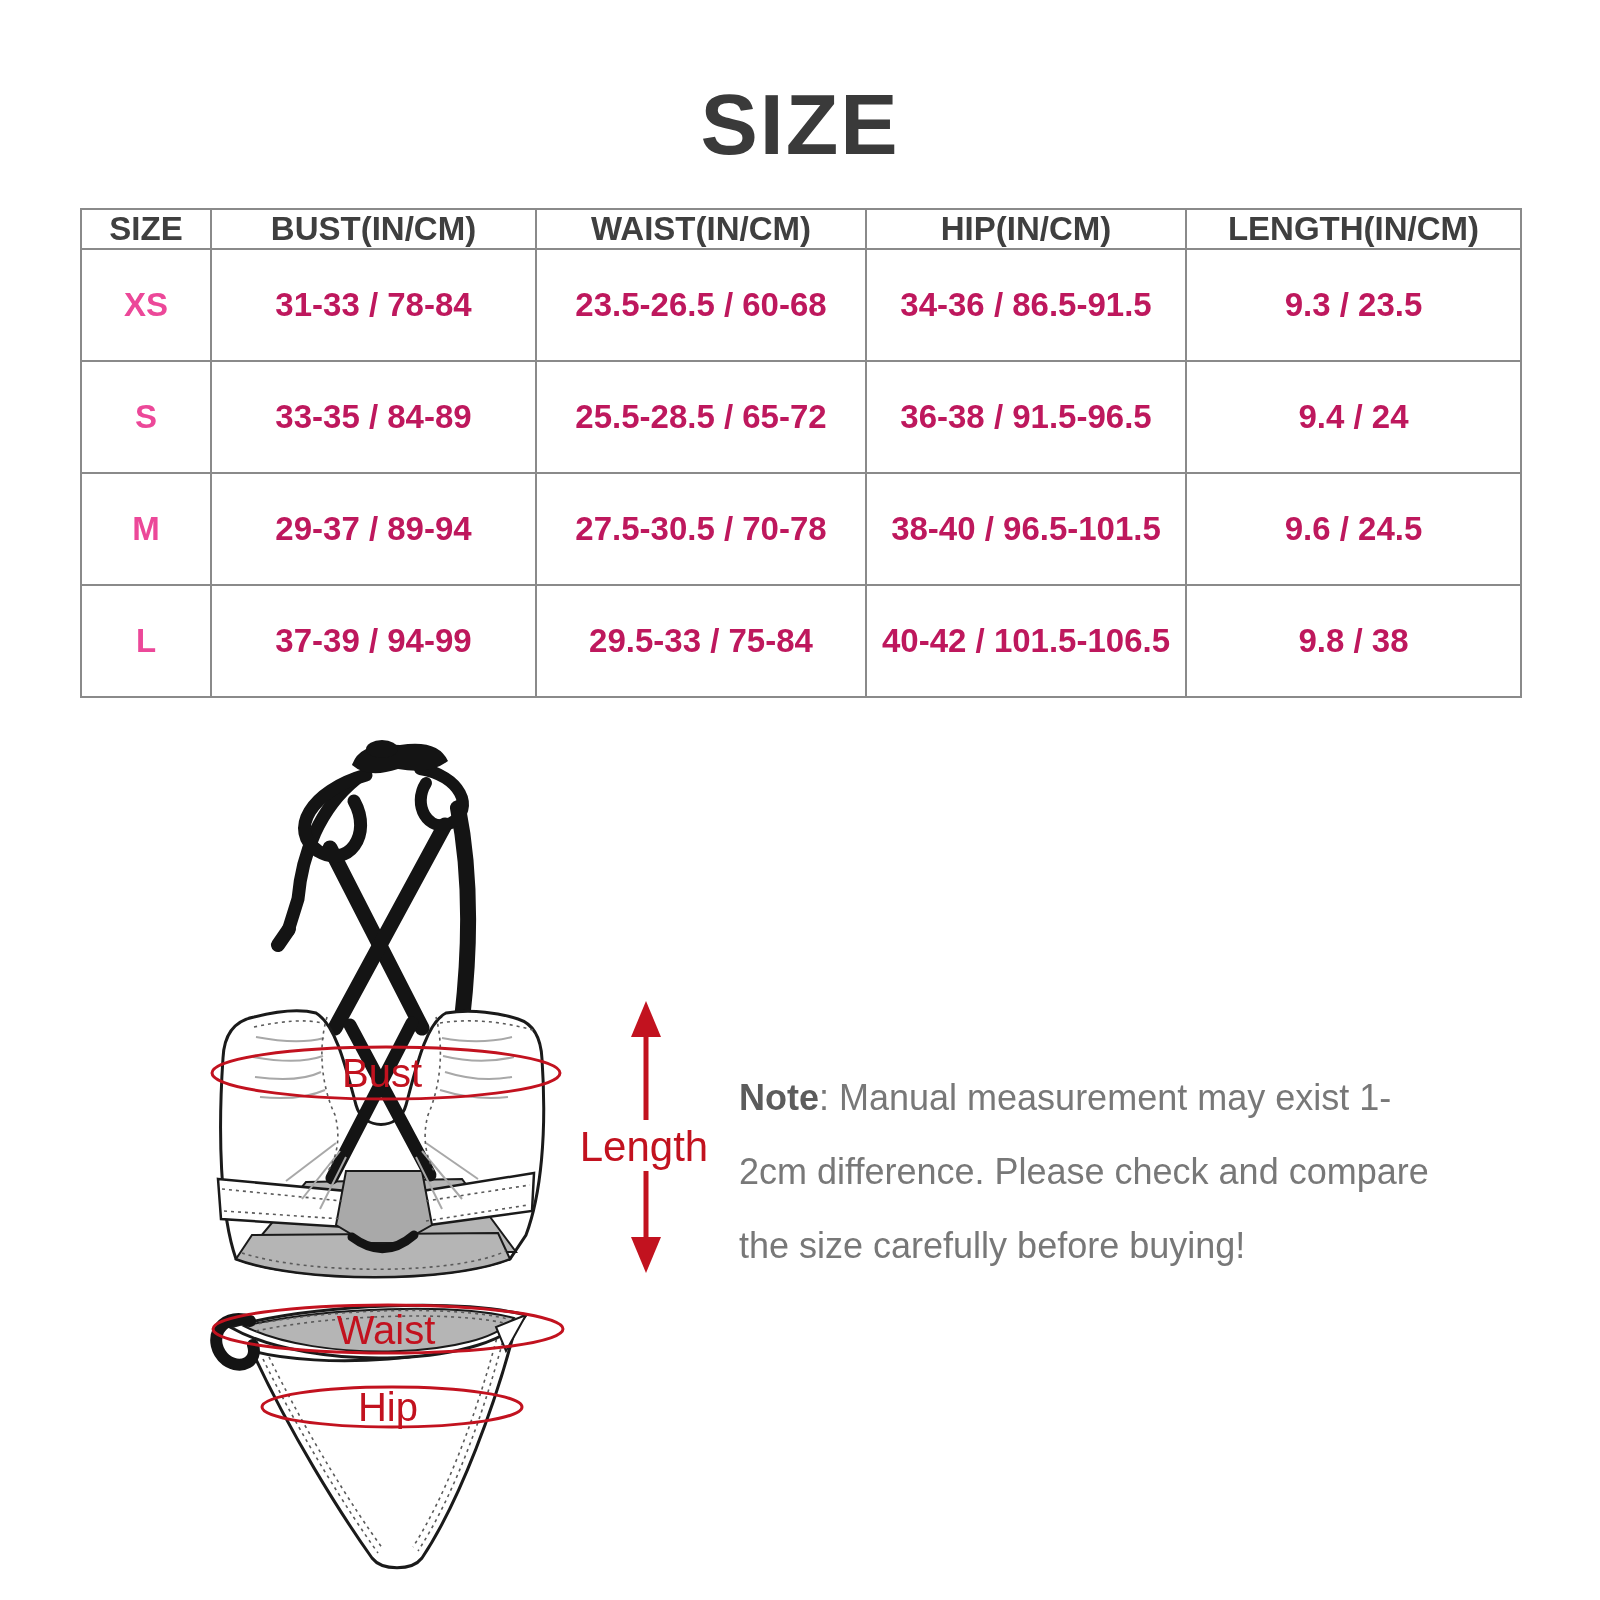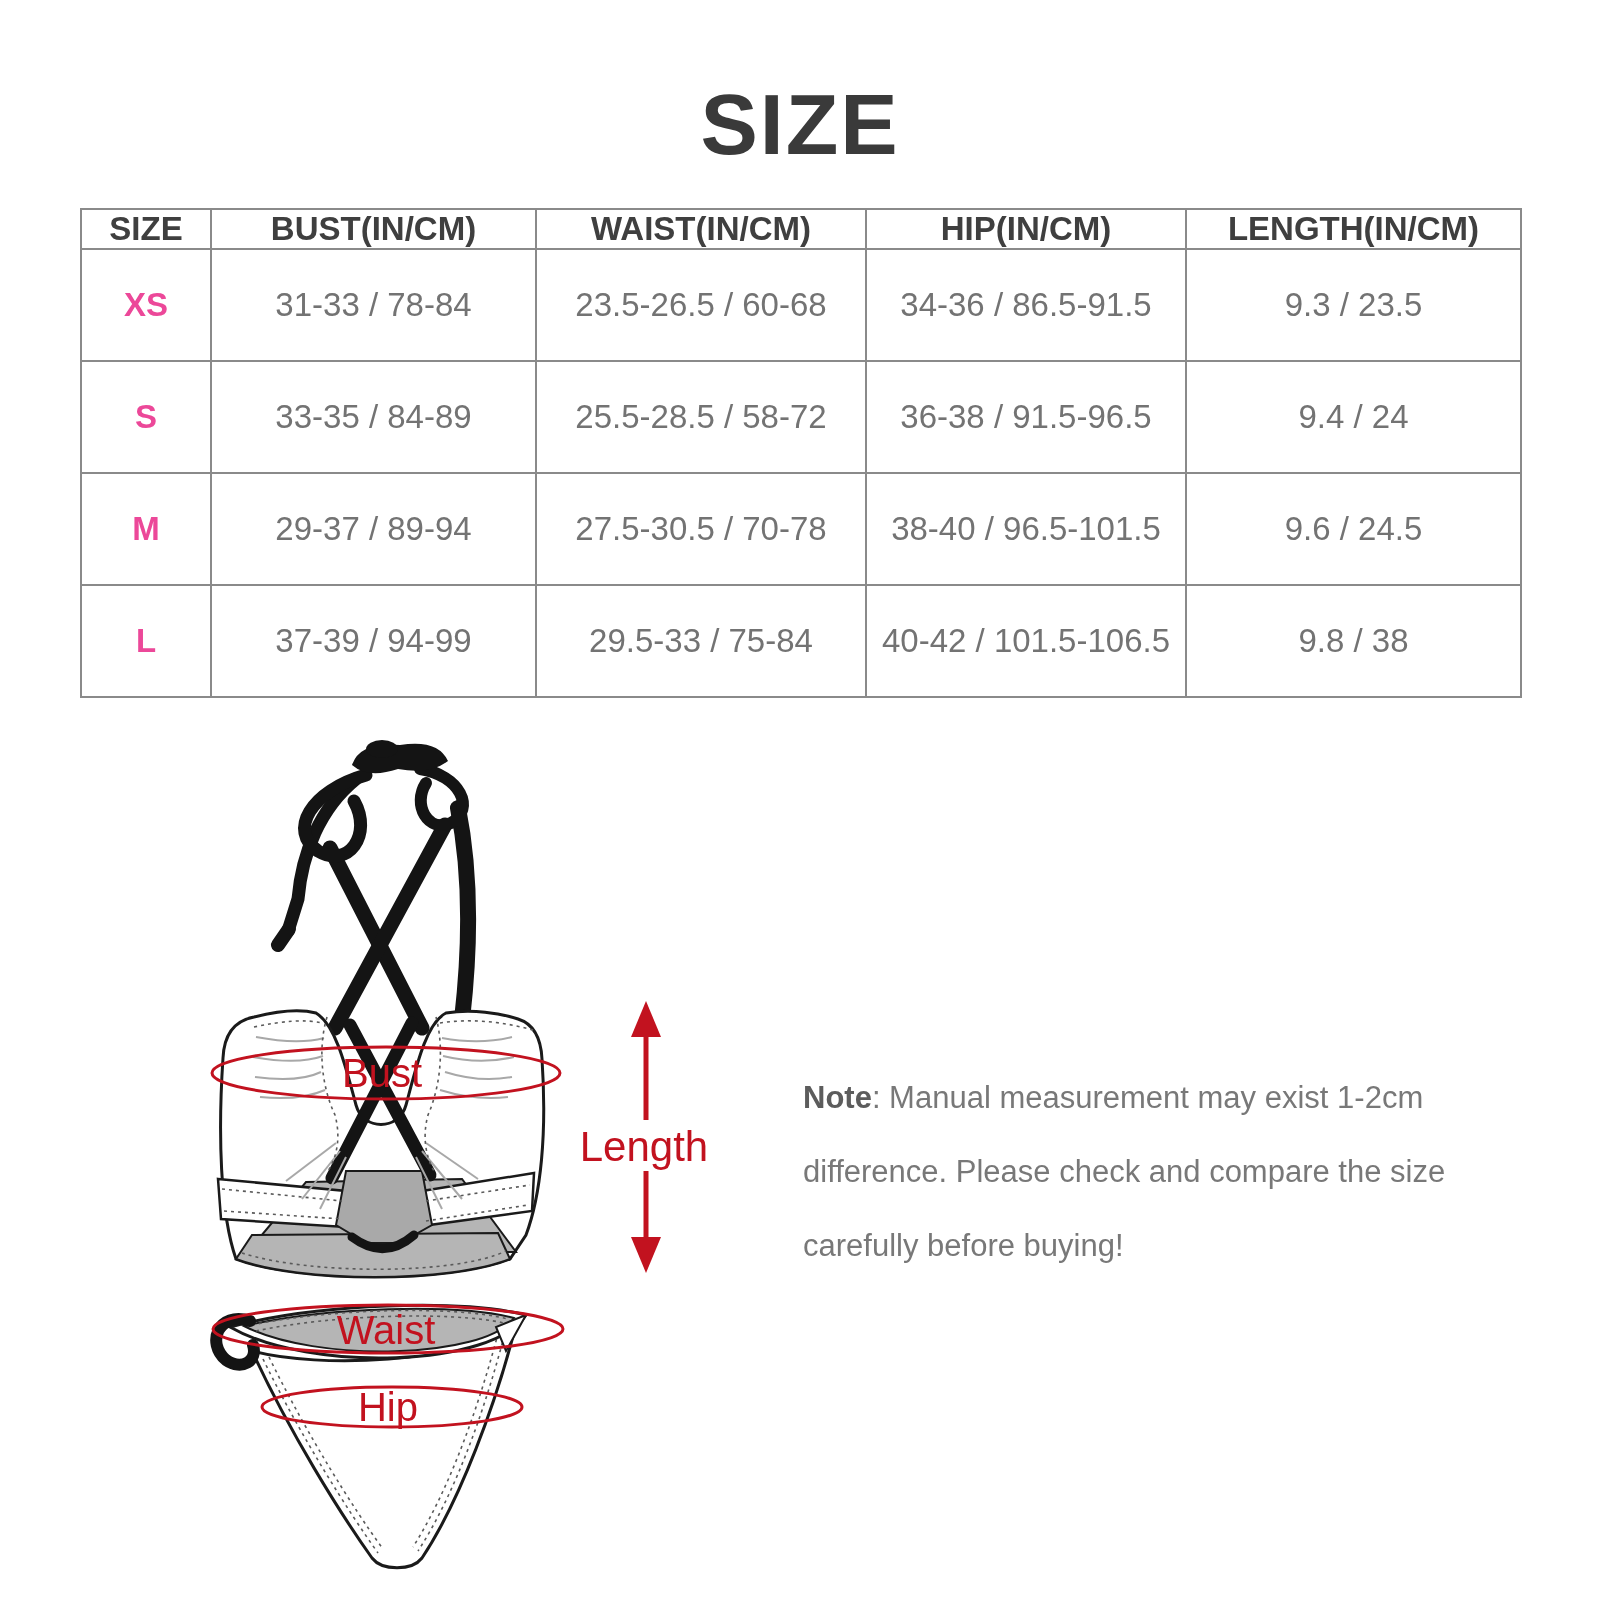--- a/index.html
+++ b/index.html
@@ -7,25 +7,25 @@
   #page{position:relative;width:1600px;height:1600px;background:#ffffff;overflow:hidden;margin-top:23px;}
 
   .title{position:absolute;left:0;top:58px;width:1600px;text-align:center;
          font-size:86px;font-weight:bold;letter-spacing:2px;color:#3a3a3a;line-height:1.0;}
 
   table.size-chart{position:absolute;left:80px;top:185px;width:1440px;height:490px;
          border-collapse:collapse;table-layout:fixed;background:#fff;}
   table.size-chart th,table.size-chart td{
          border:2px solid #8a8a8a;text-align:center;vertical-align:middle;padding:0;}
   table.size-chart th{font-size:33px;font-weight:bold;color:#3f3f3f;}
-  table.size-chart td{font-size:33px;color:#737373;font-weight:normal;}
+  table.size-chart td{font-size:33px;color:#be185d;font-weight:bold;}
   table.size-chart td.size-col{font-weight:bold;color:#ec4899;}
 
-  .note{position:absolute;left:803px;top:1038px;width:700px;
-        font-size:31px;line-height:74px;color:#787878;}
+  .note{position:absolute;left:739px;top:1038px;width:700px;
+        font-size:36px;line-height:74px;color:#787878;}
   .note b{color:#5c5c5c;font-weight:bold;}
 
   svg#diagram{position:absolute;left:160px;top:690px;}
   .outline{fill:#ffffff;stroke:#1a1a1a;stroke-width:3;}
   .blackband{stroke:#141414;fill:none;}
   .gather{stroke:#a8a8a8;stroke-width:2;fill:none;}
   .seam{stroke:#5a5a5a;stroke-width:1.6;fill:none;stroke-dasharray:3,4;}
   .red{stroke:#c2121f;fill:none;}
   .redlabel{fill:#c2121f;font-size:40px;font-family:"Liberation Sans",sans-serif;}
 </style>
@@ -57,21 +57,21 @@
       <tr>
         <td class="size-col">XS</td>
         <td>31-33 / 78-84</td>
         <td>23.5-26.5 / 60-68</td>
         <td>34-36 / 86.5-91.5</td>
         <td>9.3 / 23.5</td>
       </tr>
       <tr>
         <td class="size-col">S</td>
         <td>33-35 / 84-89</td>
-        <td>25.5-28.5 / 58-72</td>
+        <td>25.5-28.5 / 65-72</td>
         <td>36-38 / 91.5-96.5</td>
         <td>9.4 / 24</td>
       </tr>
       <tr>
         <td class="size-col">M</td>
         <td>29-37 / 89-94</td>
         <td>27.5-30.5 / 70-78</td>
         <td>38-40 / 96.5-101.5</td>
         <td>9.6 / 24.5</td>
       </tr>

